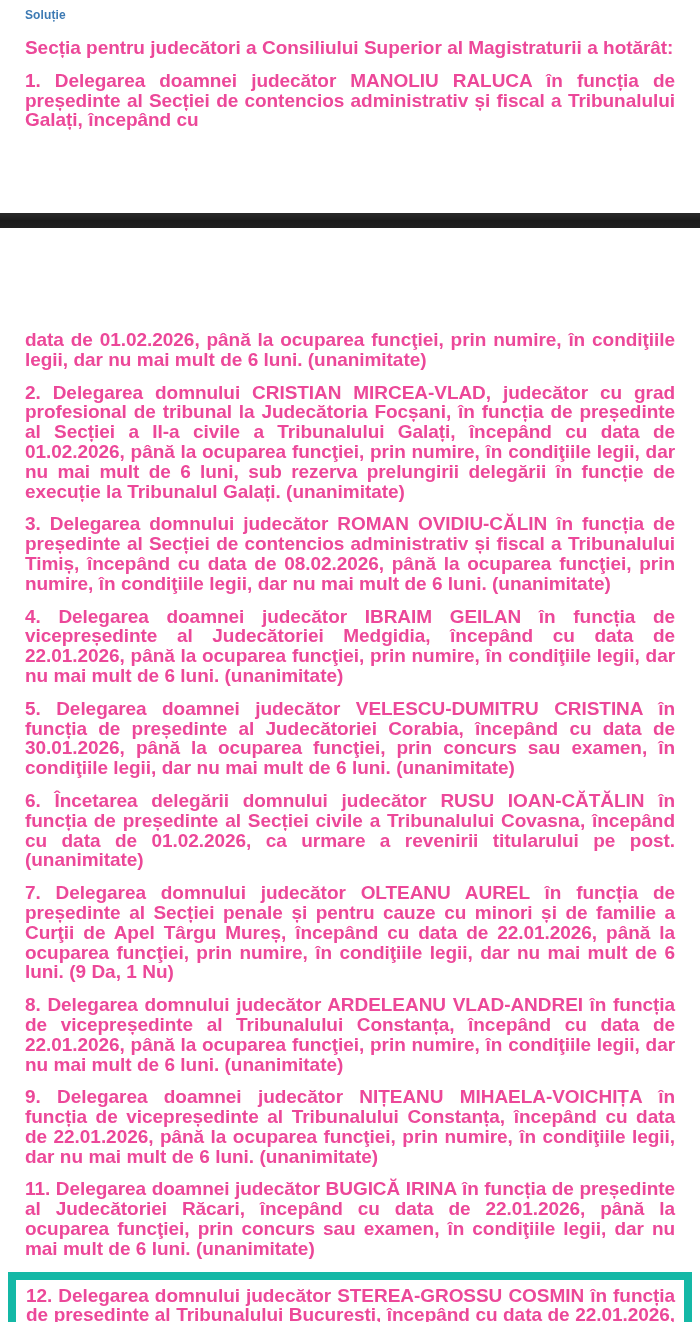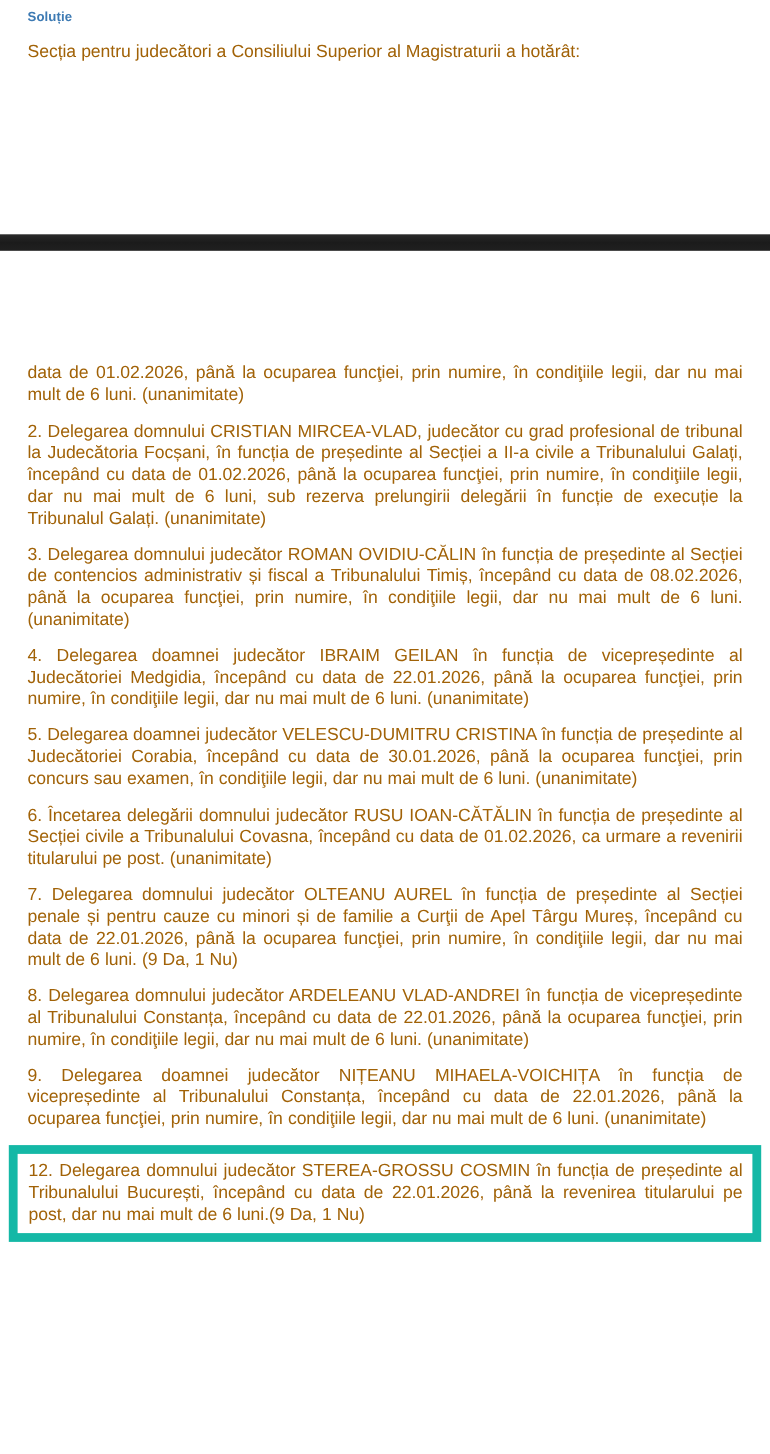--- a/index.html
+++ b/index.html
@@ -54,23 +54,23 @@
     box-sizing: border-box;
     padding: 0 25px;
   }
 
   .spacer-top {
     height: 102px;
   }
 
   
   p.para {
-    color: #a16207;
-    font-size: 16px;
-    font-weight: normal;
+    color: #ec4899;
+    font-size: 19px;
+    font-weight: bold;
     line-height: 19.8px;
     margin: 0 0 13px 0;
     text-align: justify;
     text-justify: inter-word;
     letter-spacing: -0.05px;
     word-spacing: 0.2px;
   }
   p.para:last-child { margin-bottom: 0; }
 
   p.para.nojustify {
@@ -95,36 +95,38 @@
   }
 </style>
 </head>
 <body>
 
 <div class="doc-top">
   <div class="label-solutie">Soluție</div>
 
   <p class="para nojustify" style="margin-top:16px;">Secția pentru judecători a Consiliului Superior al Magistraturii a hotărât:</p>
 
+  <p class="para lead">1. Delegarea doamnei judecător MANOLIU RALUCA în funcția de președinte al Secției de contencios administrativ și fiscal a Tribunalului Galați, începând cu</p>
 </div>
 
 <div class="page-band"></div>
 
 <div class="doc-bottom">
 
   <div class="spacer-top"></div>
 
   <p class="para">data de 01.02.2026, până la ocuparea funcţiei, prin numire, în condiţiile legii, dar nu mai mult de 6 luni. (unanimitate)</p>
 
   <p class="para">2. Delegarea domnului CRISTIAN MIRCEA-VLAD, judecător cu grad profesional de tribunal la Judecătoria Focșani, în funcția de președinte al Secției a II-a civile a Tribunalului Galați, începând cu data de 01.02.2026, până la ocuparea funcţiei, prin numire, în condiţiile legii, dar nu mai mult de 6 luni, sub rezerva prelungirii delegării în funcție de execuție la Tribunalul Galați. (unanimitate)</p>
   <p class="para">3. Delegarea domnului judecător ROMAN OVIDIU-CĂLIN în funcția de președinte al Secției de contencios administrativ și fiscal a Tribunalului Timiș, începând cu data de 08.02.2026, până la ocuparea funcţiei, prin numire, în condiţiile legii, dar nu mai mult de 6 luni. (unanimitate)</p>
   <p class="para">4. Delegarea doamnei judecător IBRAIM GEILAN în funcția de vicepreședinte al Judecătoriei Medgidia, începând cu data de 22.01.2026, până la ocuparea funcţiei, prin numire, în condiţiile legii, dar nu mai mult de 6 luni. (unanimitate)</p>
   <p class="para">5. Delegarea doamnei judecător VELESCU-DUMITRU CRISTINA în funcția de președinte al Judecătoriei Corabia, începând cu data de 30.01.2026, până la ocuparea funcţiei, prin concurs sau examen, în condiţiile legii, dar nu mai mult de 6 luni. (unanimitate)</p>
   <p class="para">6. Încetarea delegării domnului judecător RUSU IOAN-CĂTĂLIN în funcția de președinte al Secției civile a Tribunalului Covasna, începând cu data de 01.02.2026, ca urmare a revenirii titularului pe post. (unanimitate)</p>
   <p class="para">7. Delegarea domnului judecător OLTEANU AUREL în funcția de președinte al Secției penale și pentru cauze cu minori și de familie a Curţii de Apel Târgu Mureș, începând cu data de 22.01.2026, până la ocuparea funcţiei, prin numire, în condiţiile legii, dar nu mai mult de 6 luni. (9 Da, 1 Nu)</p>
   <p class="para">8. Delegarea domnului judecător ARDELEANU VLAD-ANDREI în funcția de vicepreședinte al Tribunalului Constanța, începând cu data de 22.01.2026, până la ocuparea funcţiei, prin numire, în condiţiile legii, dar nu mai mult de 6 luni. (unanimitate)</p>
   <p class="para">9. Delegarea doamnei judecător NIȚEANU MIHAELA-VOICHIȚA în funcția de vicepreședinte al Tribunalului Constanța, începând cu data de 22.01.2026, până la ocuparea funcţiei, prin numire, în condiţiile legii, dar nu mai mult de 6 luni. (unanimitate)</p>
+  <p class="para">11. Delegarea doamnei judecător BUGICĂ IRINA în funcția de președinte al Judecătoriei Răcari, începând cu data de 22.01.2026, până la ocuparea funcţiei, prin concurs sau examen, în condiţiile legii, dar nu mai mult de 6 luni. (unanimitate)</p>
 
   <div class="boxed-item">
     <p class="para">12. Delegarea domnului judecător STEREA-GROSSU COSMIN în funcția de președinte al Tribunalului București, începând cu data de 22.01.2026, până la revenirea titularului pe post, dar nu mai mult de 6 luni.(9 Da, 1 Nu)</p>
   </div>
 
 </div>
 
 </body></html>

